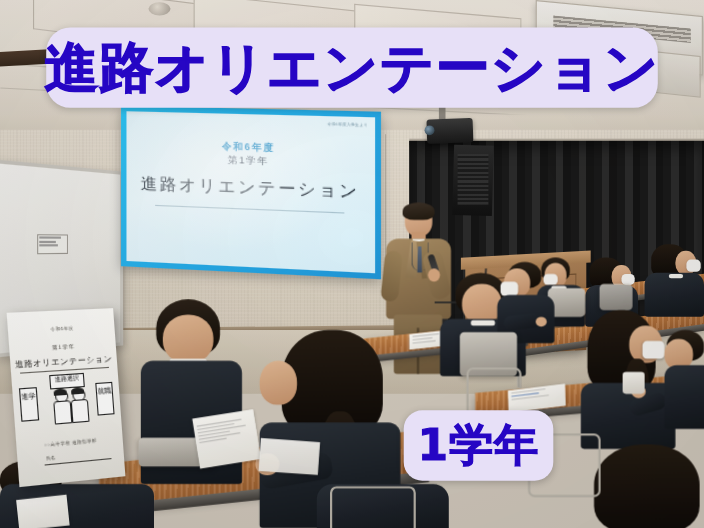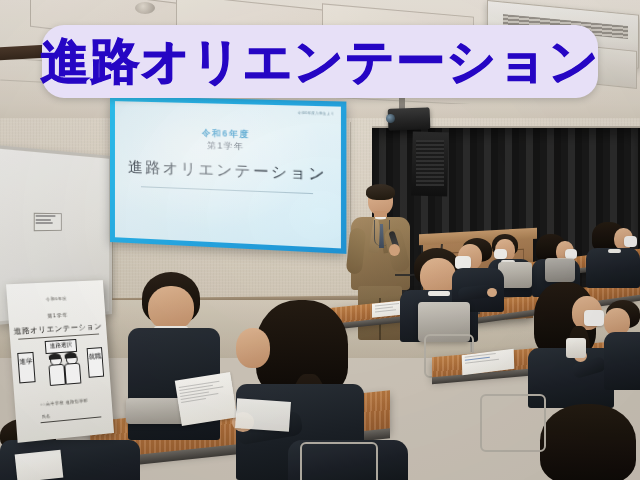--- a/index.html
+++ b/index.html
@@ -732,14 +732,17 @@
     <div id="ho-signlabel">氏名</div>
     <div id="ho-sign"></div>
   </div>
 
   <div id="photo-tone" class="layer"></div>
 
   <div id="title-banner" class="layer">
     <span id="title-text">進路オリエンテーション</span>
   </div>
 
+  <div id="grade-badge" class="layer">
+    <span id="grade-text">1学年</span>
+  </div>
 
 </div>
 
 </body></html>

